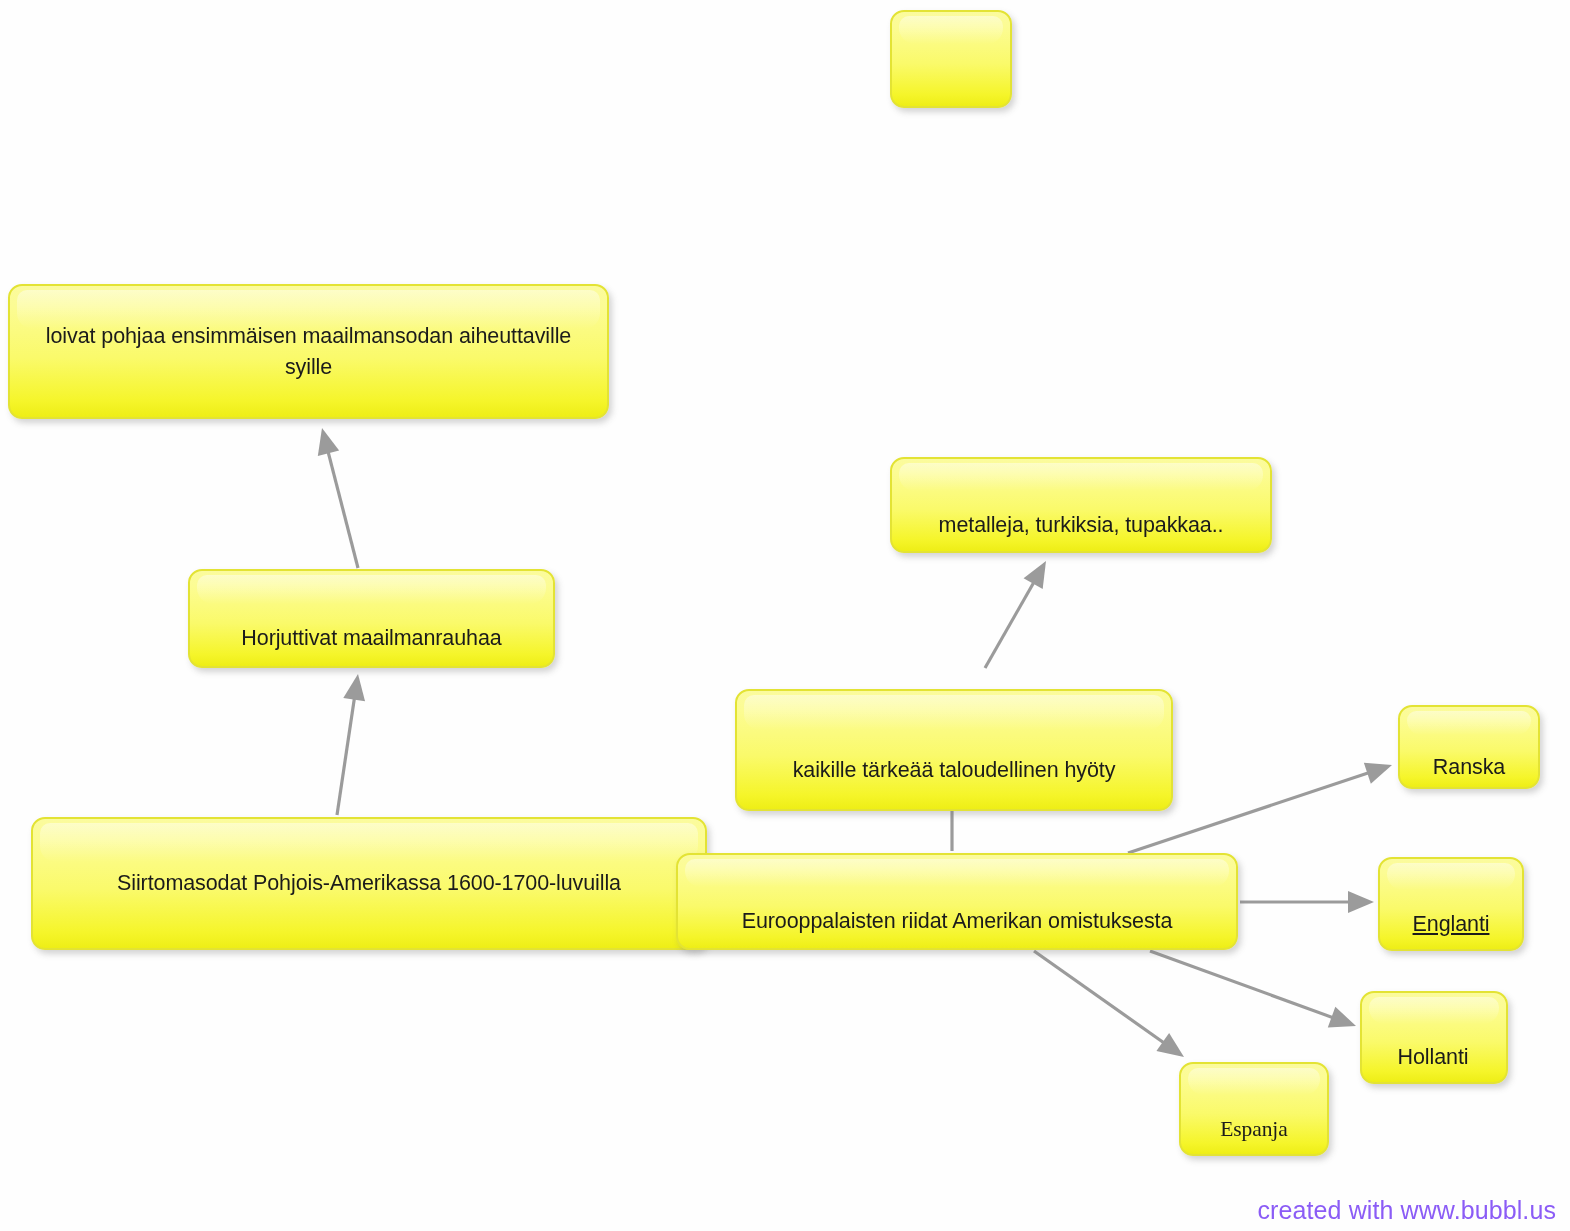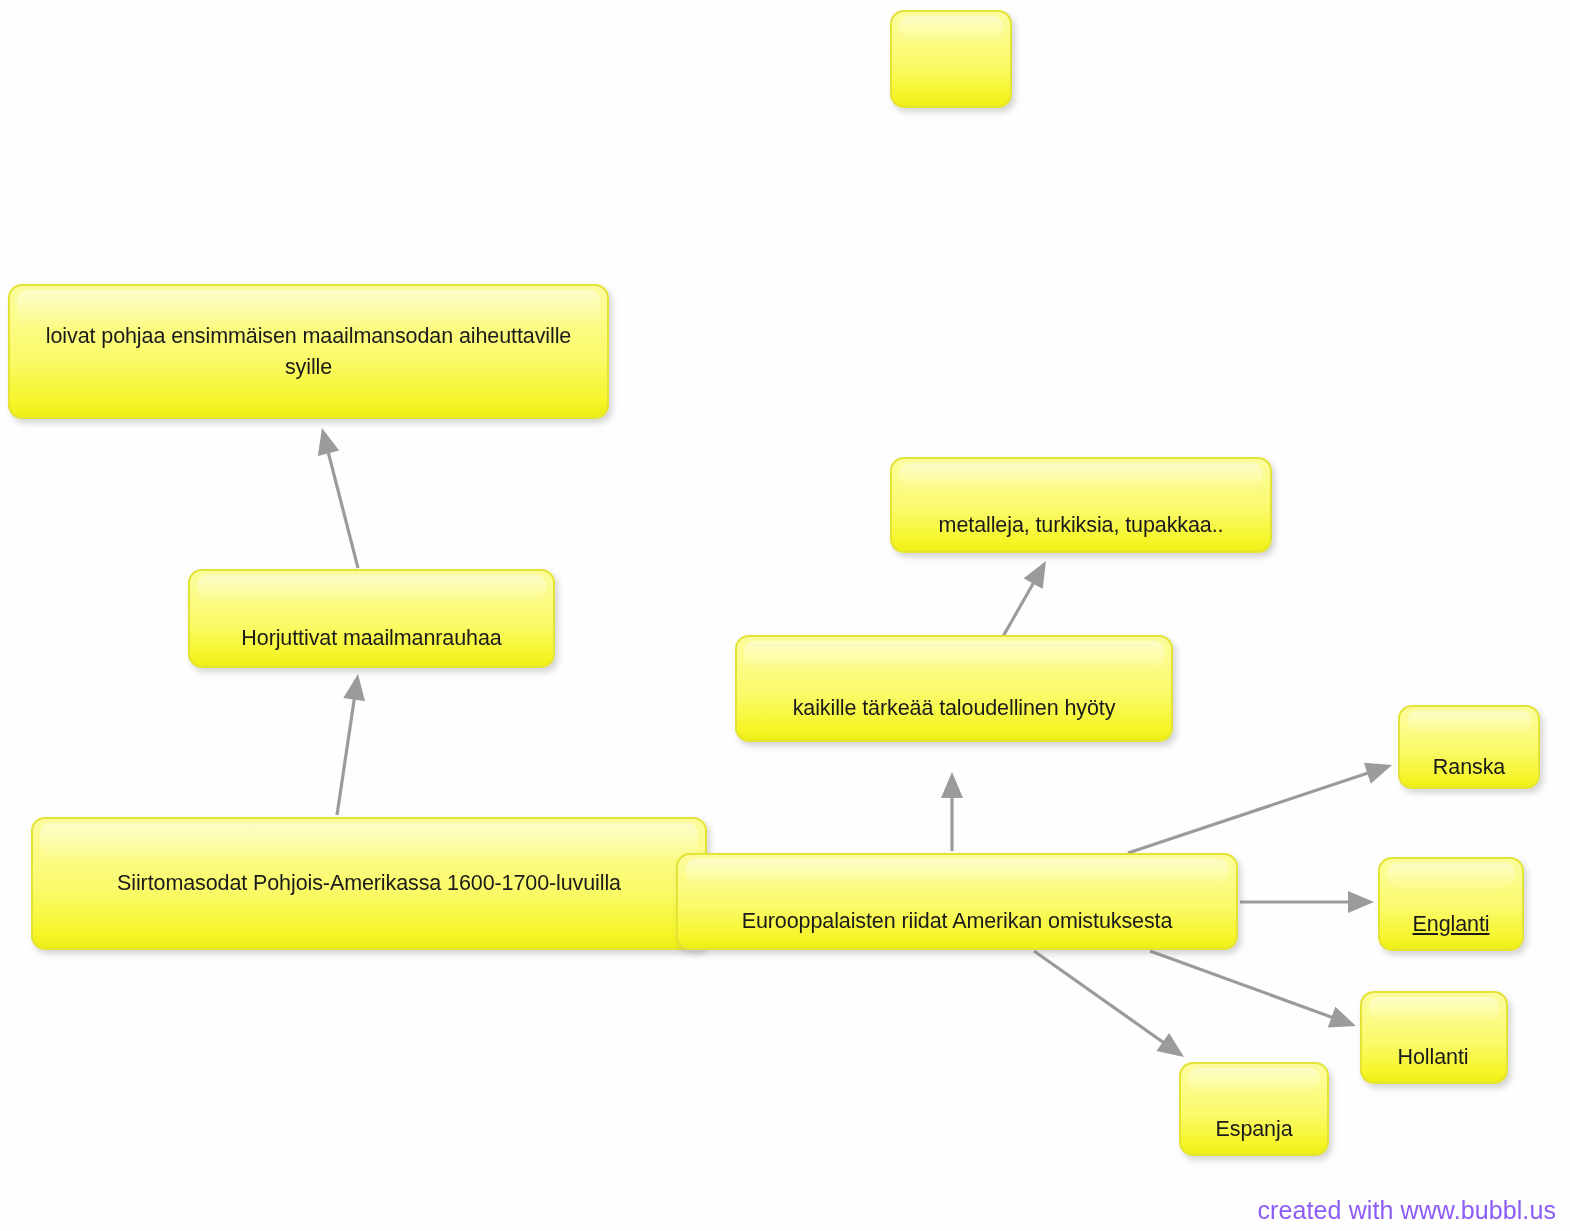--- a/index.html
+++ b/index.html
@@ -112,38 +112,38 @@
   </div>
 
   <div class="node left-text" style="left: 31px; top: 817px; width: 676px; height: 133px;">
     <span class="label">Siirtomasodat Pohjois-Amerikassa 1600-1700-luvuilla</span>
   </div>
 
   <div class="node center-text" style="left: 890px; top: 457px; width: 382px; height: 96px;">
     <span class="label">metalleja, turkiksia, tupakkaa..</span>
   </div>
 
-  <div class="node center-text" style="left: 735px; top: 635px; width: 438px; height: 107px;">
+  <div class="node center-text" style="left: 735px; top: 689px; width: 438px; height: 122px;">
     <span class="label">kaikille tärkeää taloudellinen hyöty</span>
   </div>
 
   <div class="node center-text" style="left: 676px; top: 853px; width: 562px; height: 97px;">
     <span class="label">Eurooppalaisten riidat Amerikan omistuksesta</span>
   </div>
 
   <div class="node center-text" style="left: 1398px; top: 705px; width: 142px; height: 84px;">
     <span class="label">Ranska</span>
   </div>
 
   <div class="node center-text" style="left: 1378px; top: 857px; width: 146px; height: 94px; text-decoration: underline;">
     <span class="label">Englanti</span>
   </div>
 
   <div class="node center-text" style="left: 1360px; top: 991px; width: 148px; height: 93px; padding-left: 24px;">
     <span class="label">Hollanti</span>
   </div>
 
-  <div class="node center-text" style="left: 1179px; top: 1062px; width: 150px; height: 94px;">
+  <div class="node center-text" style="left: 1179px; top: 1062px; width: 150px; height: 94px; font-family: Liberation Serif, serif;">
     <span class="label">Espanja</span>
   </div>
 
   <div id="footer">created with www.bubbl.us</div>
 </div>
 
 </body></html>

